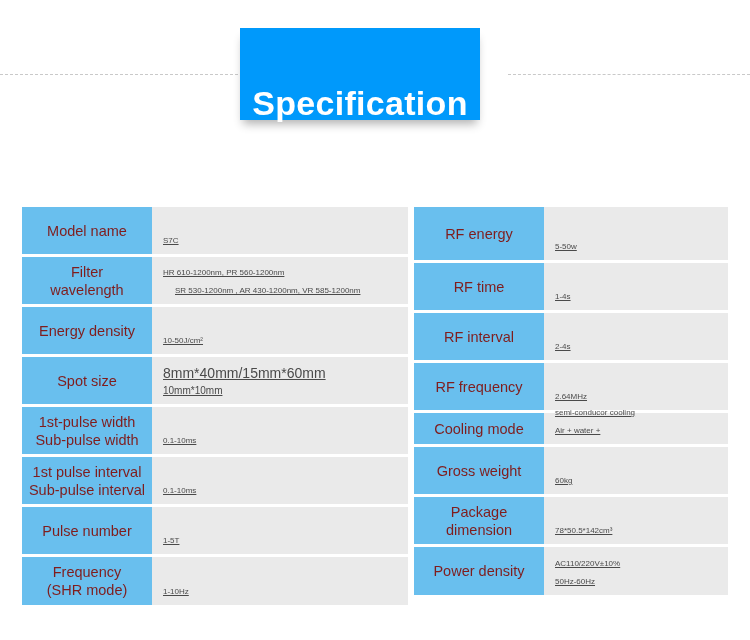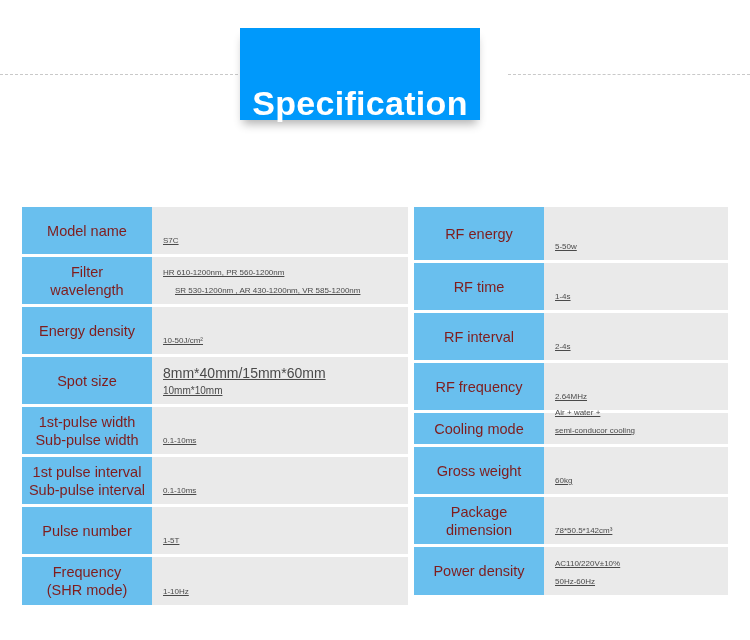--- a/index.html
+++ b/index.html
@@ -267,22 +267,22 @@
           <span class="vline" style="font-size: 8px;">2.64MHz</span>
         </div>
       </div>
       <div class="spec-row r4">
         <div class="spec-label">
           <div>
             <span class="lline">Cooling mode</span>
           </div>
         </div>
         <div class="spec-value">
+          <span class="vline" style="font-size: 8px;">semi-conducor cooling</span>
           <span class="vline" style="font-size: 8px;">Air + water +</span>
-          <span class="vline" style="font-size: 8px;">semi-conducor cooling</span>
         </div>
       </div>
       <div class="spec-row r5">
         <div class="spec-label">
           <div>
             <span class="lline">Gross weight</span>
           </div>
         </div>
         <div class="spec-value">
           <span class="vline" style="font-size: 8px;">60kg</span>

